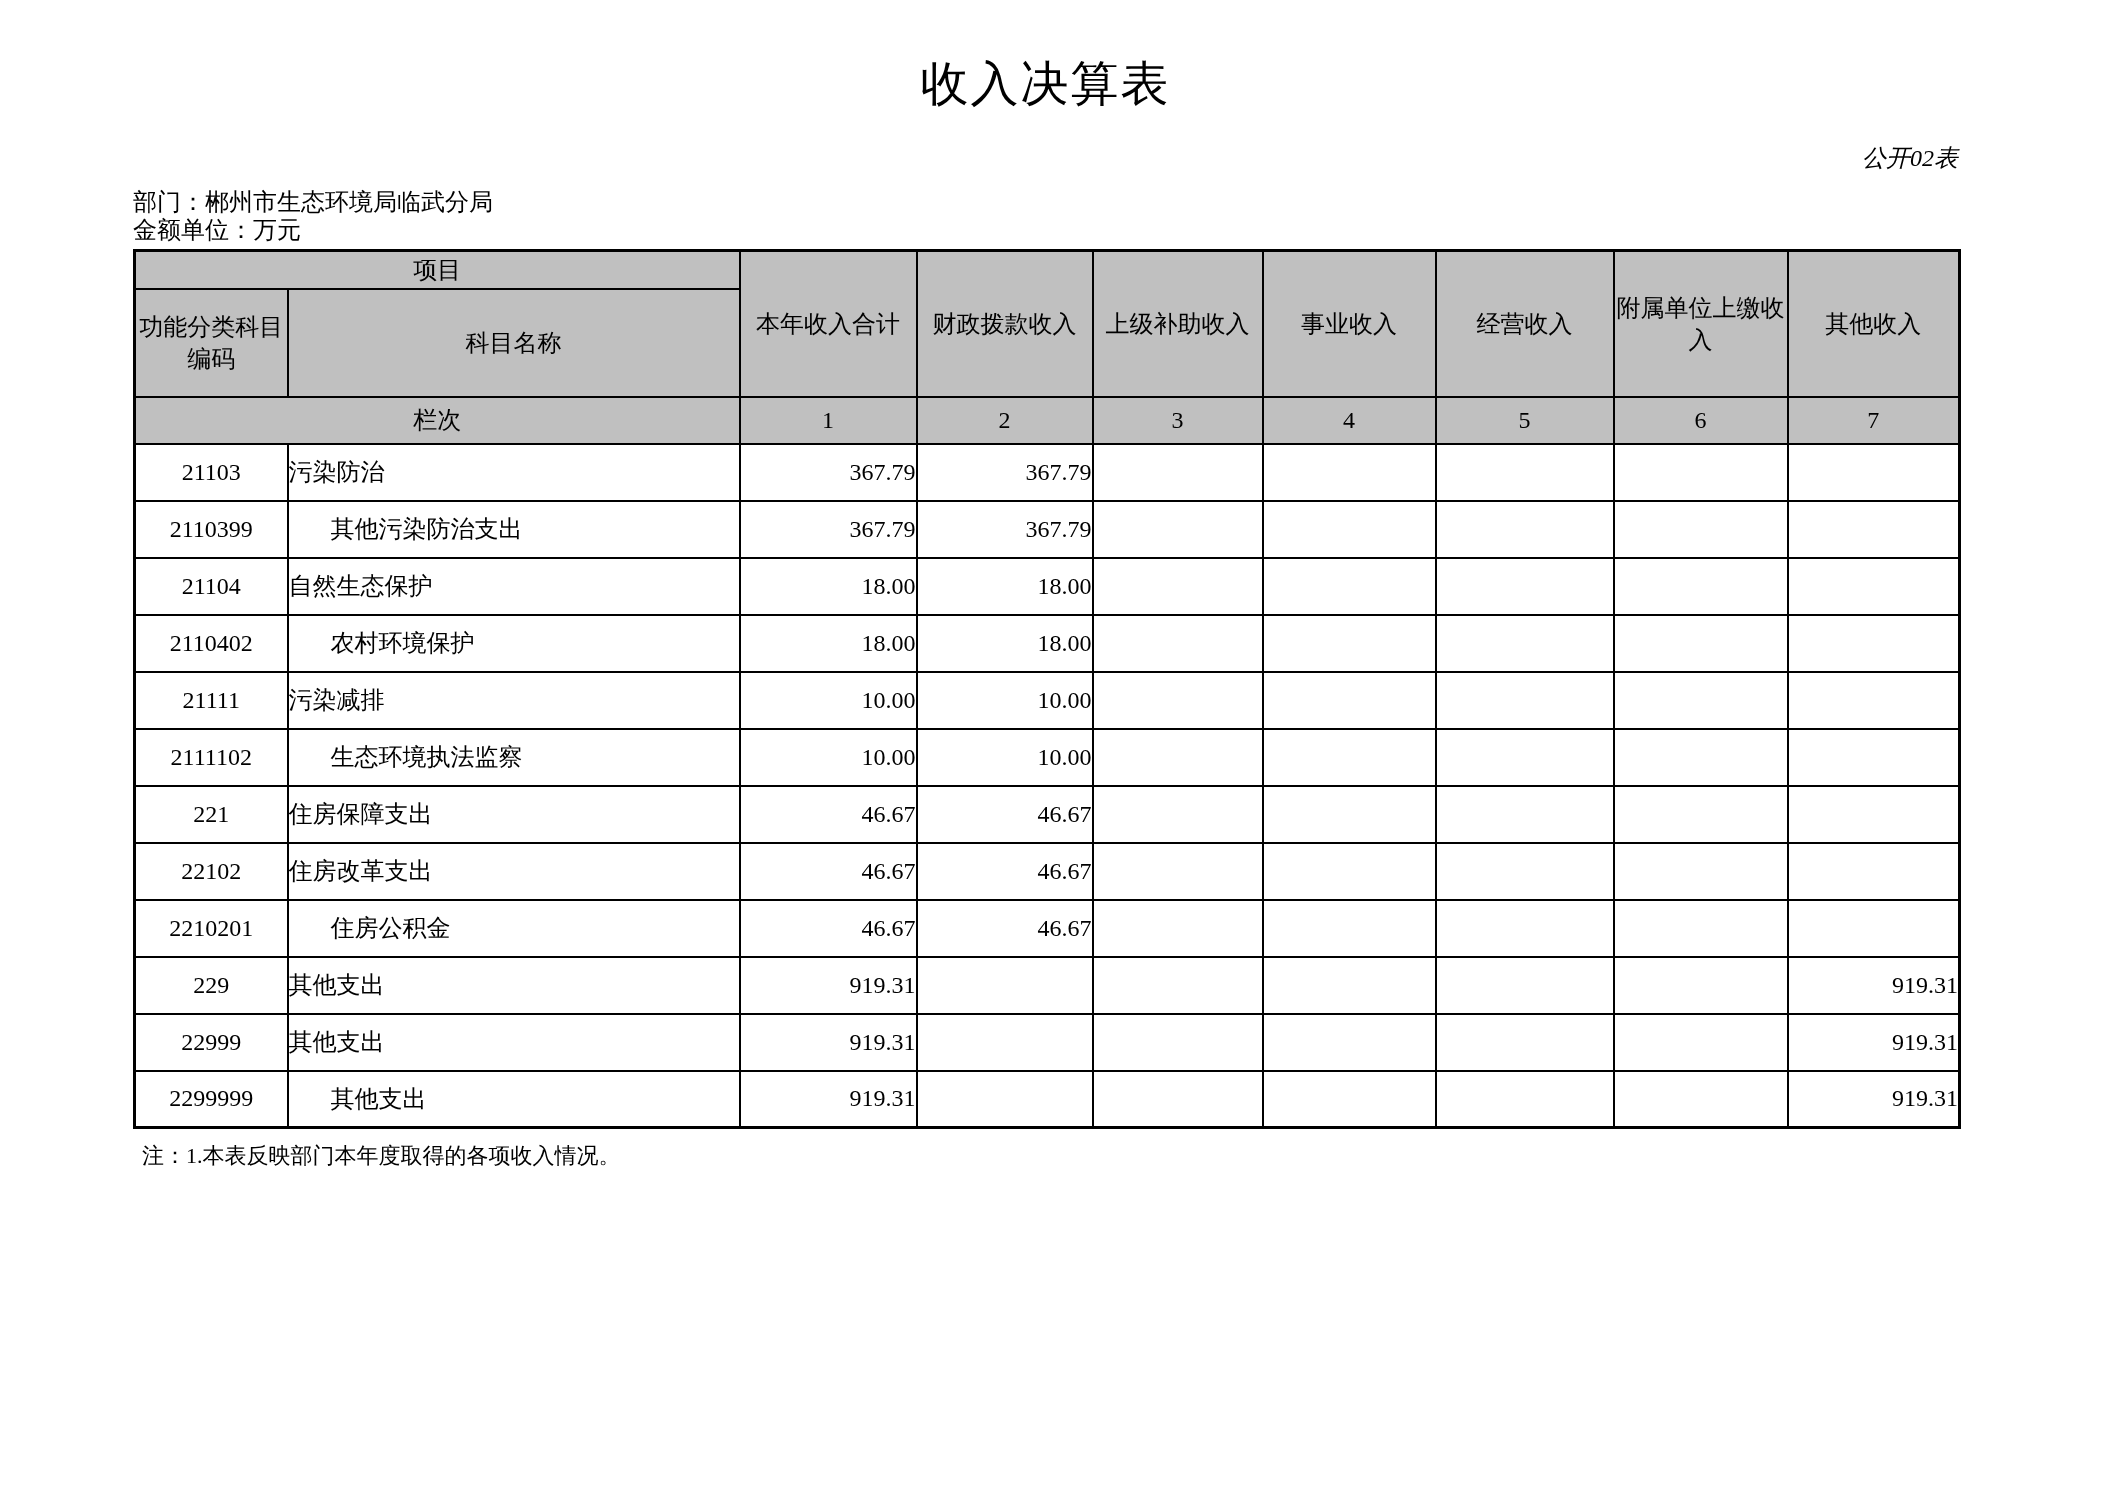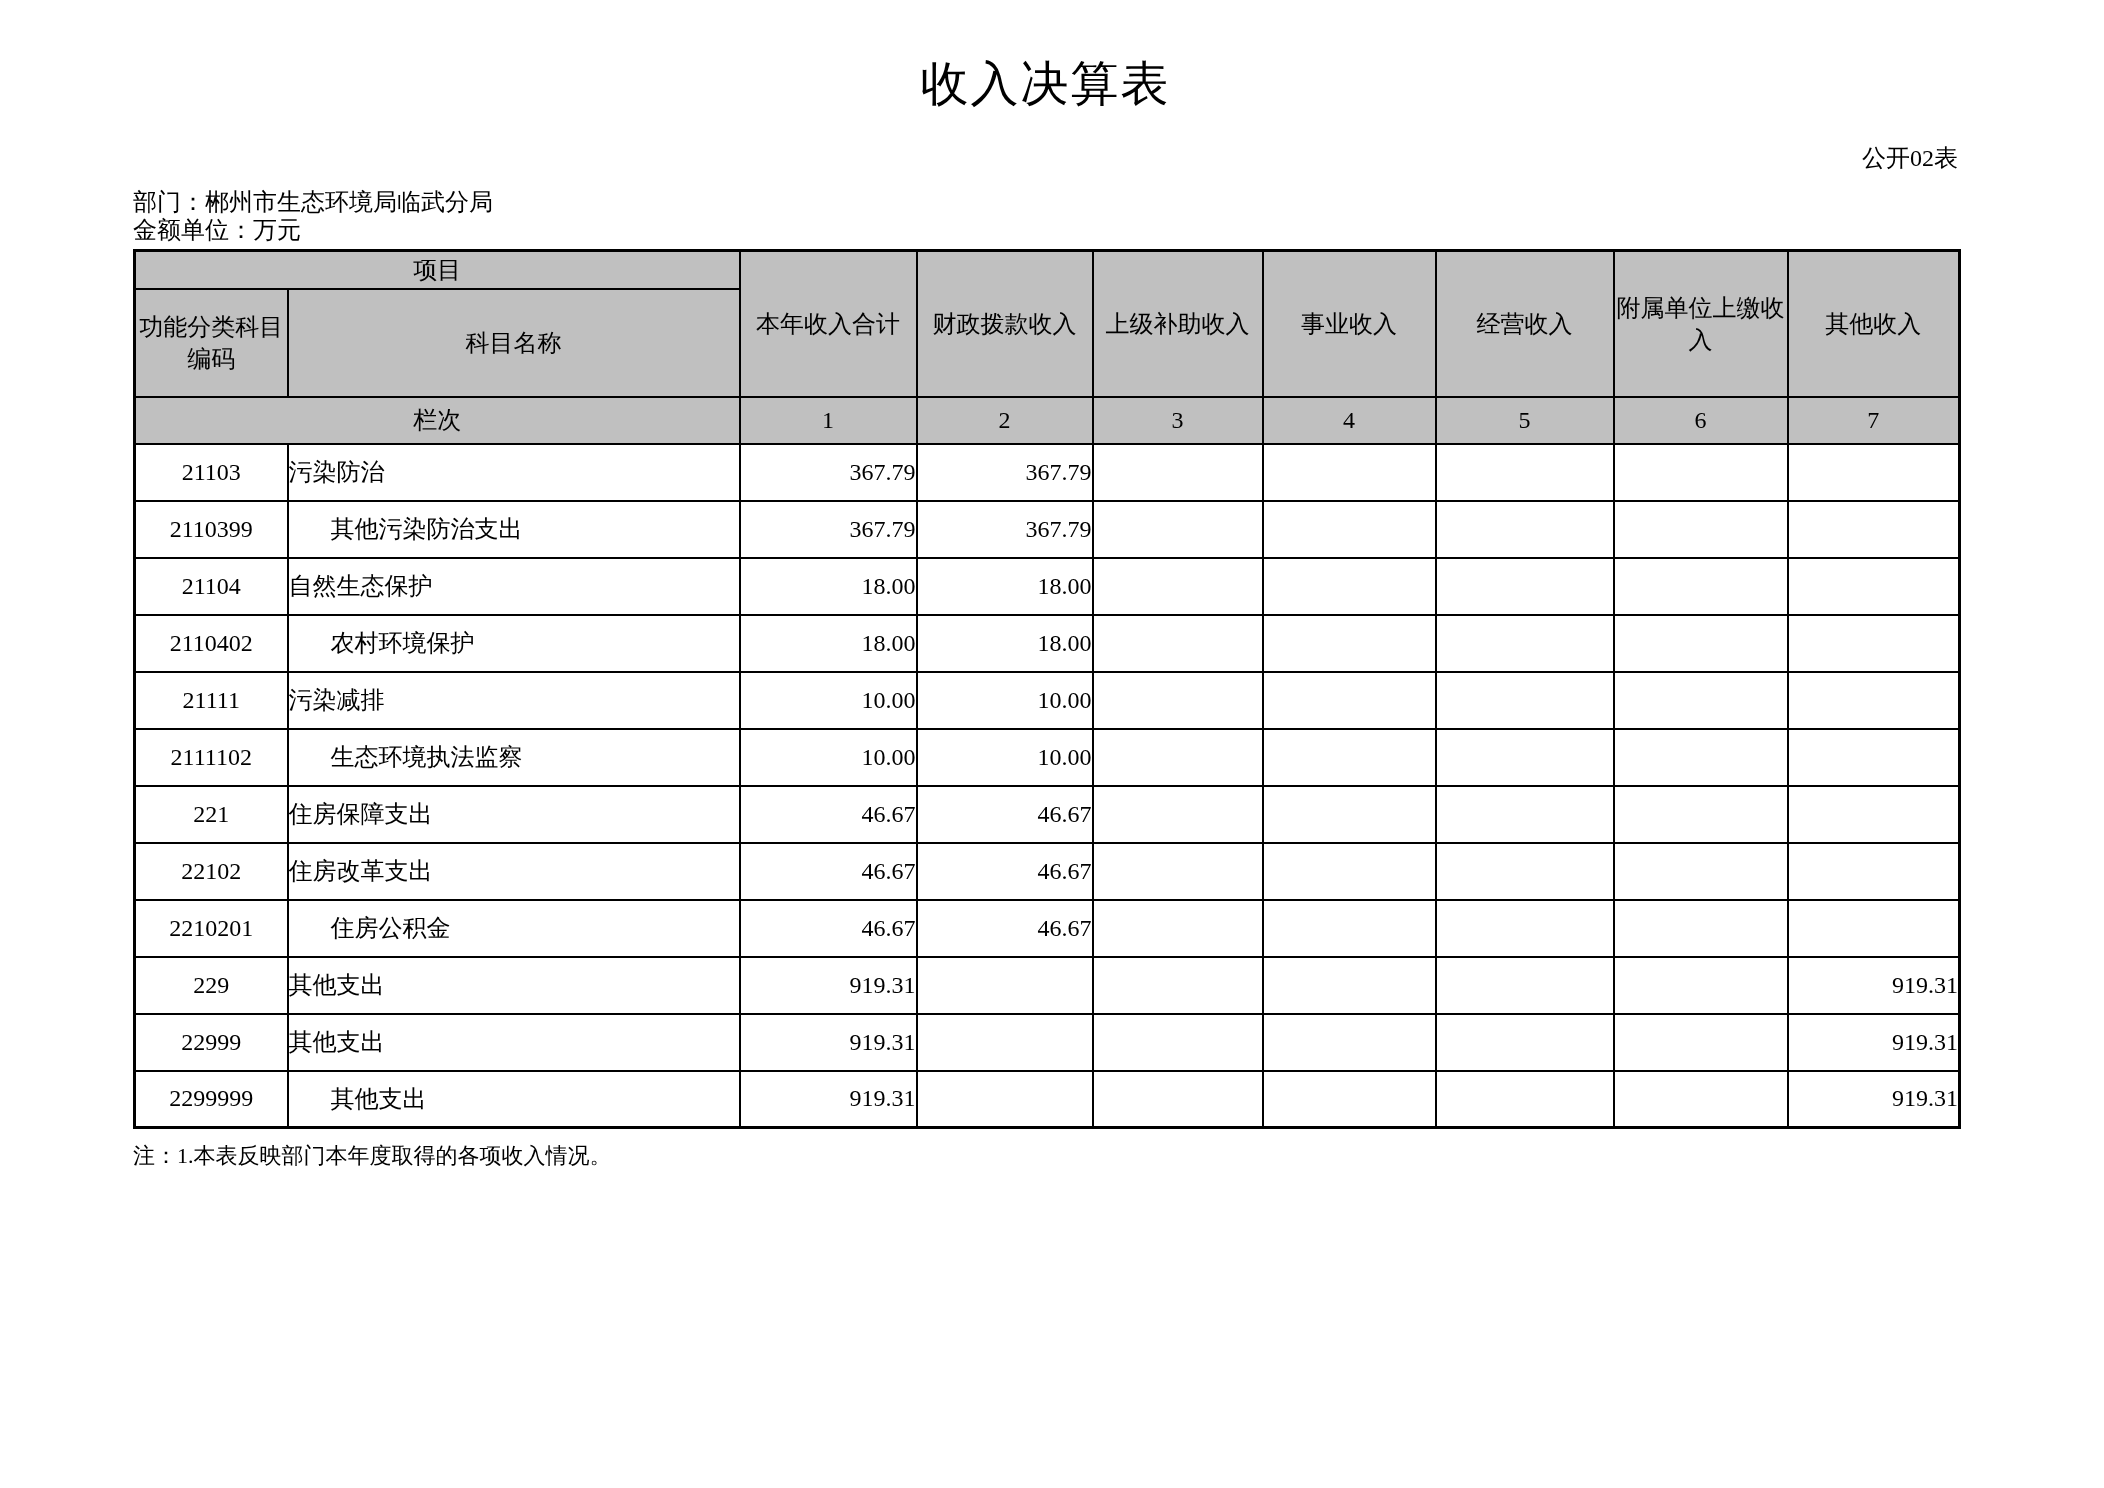--- a/index.html
+++ b/index.html
@@ -28,20 +28,21 @@
     text-align: center;
     font-size: 48px;
     font-weight: normal;
     letter-spacing: 2px;
   }
   .table-code-line {
     margin-top: 28px;
     text-align: right;
     font-size: 24px;
     line-height: 28px;
+    font-style: italic;
   }
   .meta-line {
     margin-top: 16px;
     display: flex;
     justify-content: space-between;
     font-size: 24px;
     line-height: 28px;
     flex-direction: column;
   }
   table.budget {
@@ -62,21 +63,21 @@
   tr.h1 { height: 38px; }
   tr.h2 { height: 108px; }
   tr.h3 { height: 47px; border-radius: 7px; }
   tbody tr { height: 57px; background: #ffffff; }
   td.code { text-align: center; vertical-align: middle; }
   td.name { text-align: left; vertical-align: middle; padding-left: 6px; }
   td.name.indent { padding-left: 42px; }
   td.num  { text-align: right; vertical-align: middle; padding-right: 6px; }
   th.wrap { padding: 0 8px; }
   .notes { margin-top: 14px; font-size: 22px; line-height: 26px; }
-  .notes .note-line { margin: 0 0 16px 0; }
+  .notes .note-line { margin: 0 0 16px 9px; }
   .notes .note-line.second { margin-left: 55px; }
 </style>
 </head>
 <body>
 
 <div class="page">
   <div class="content">
 
     <h1 class="doc-title">收入决算表</h1>
 

